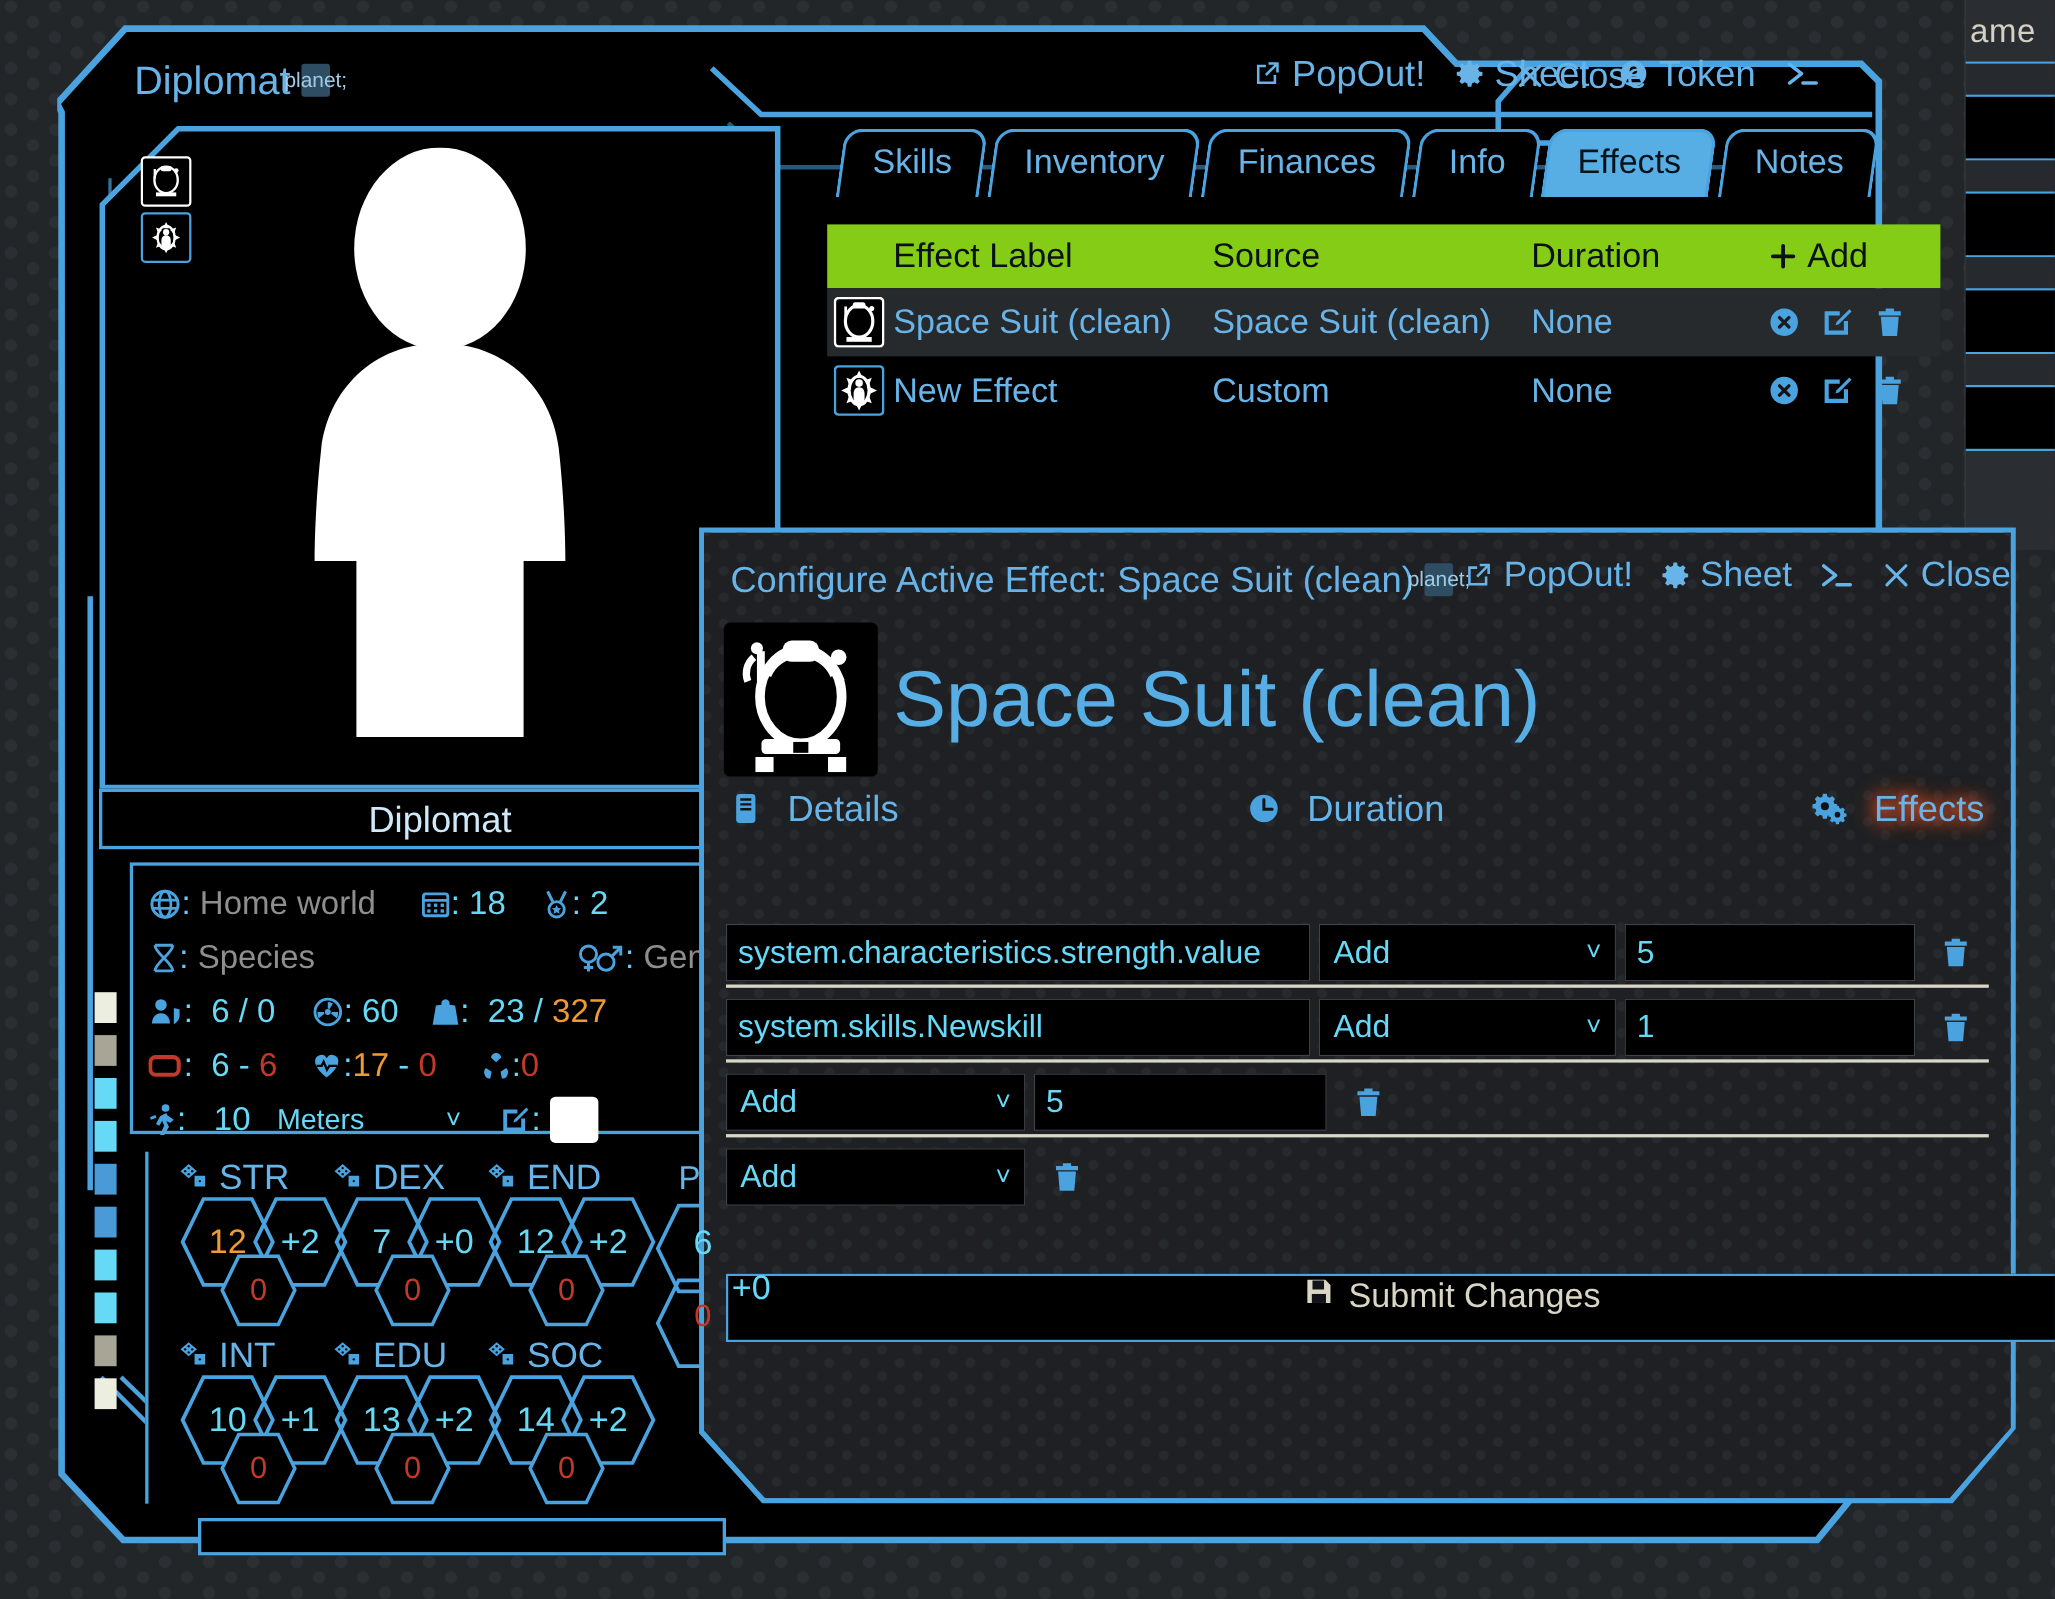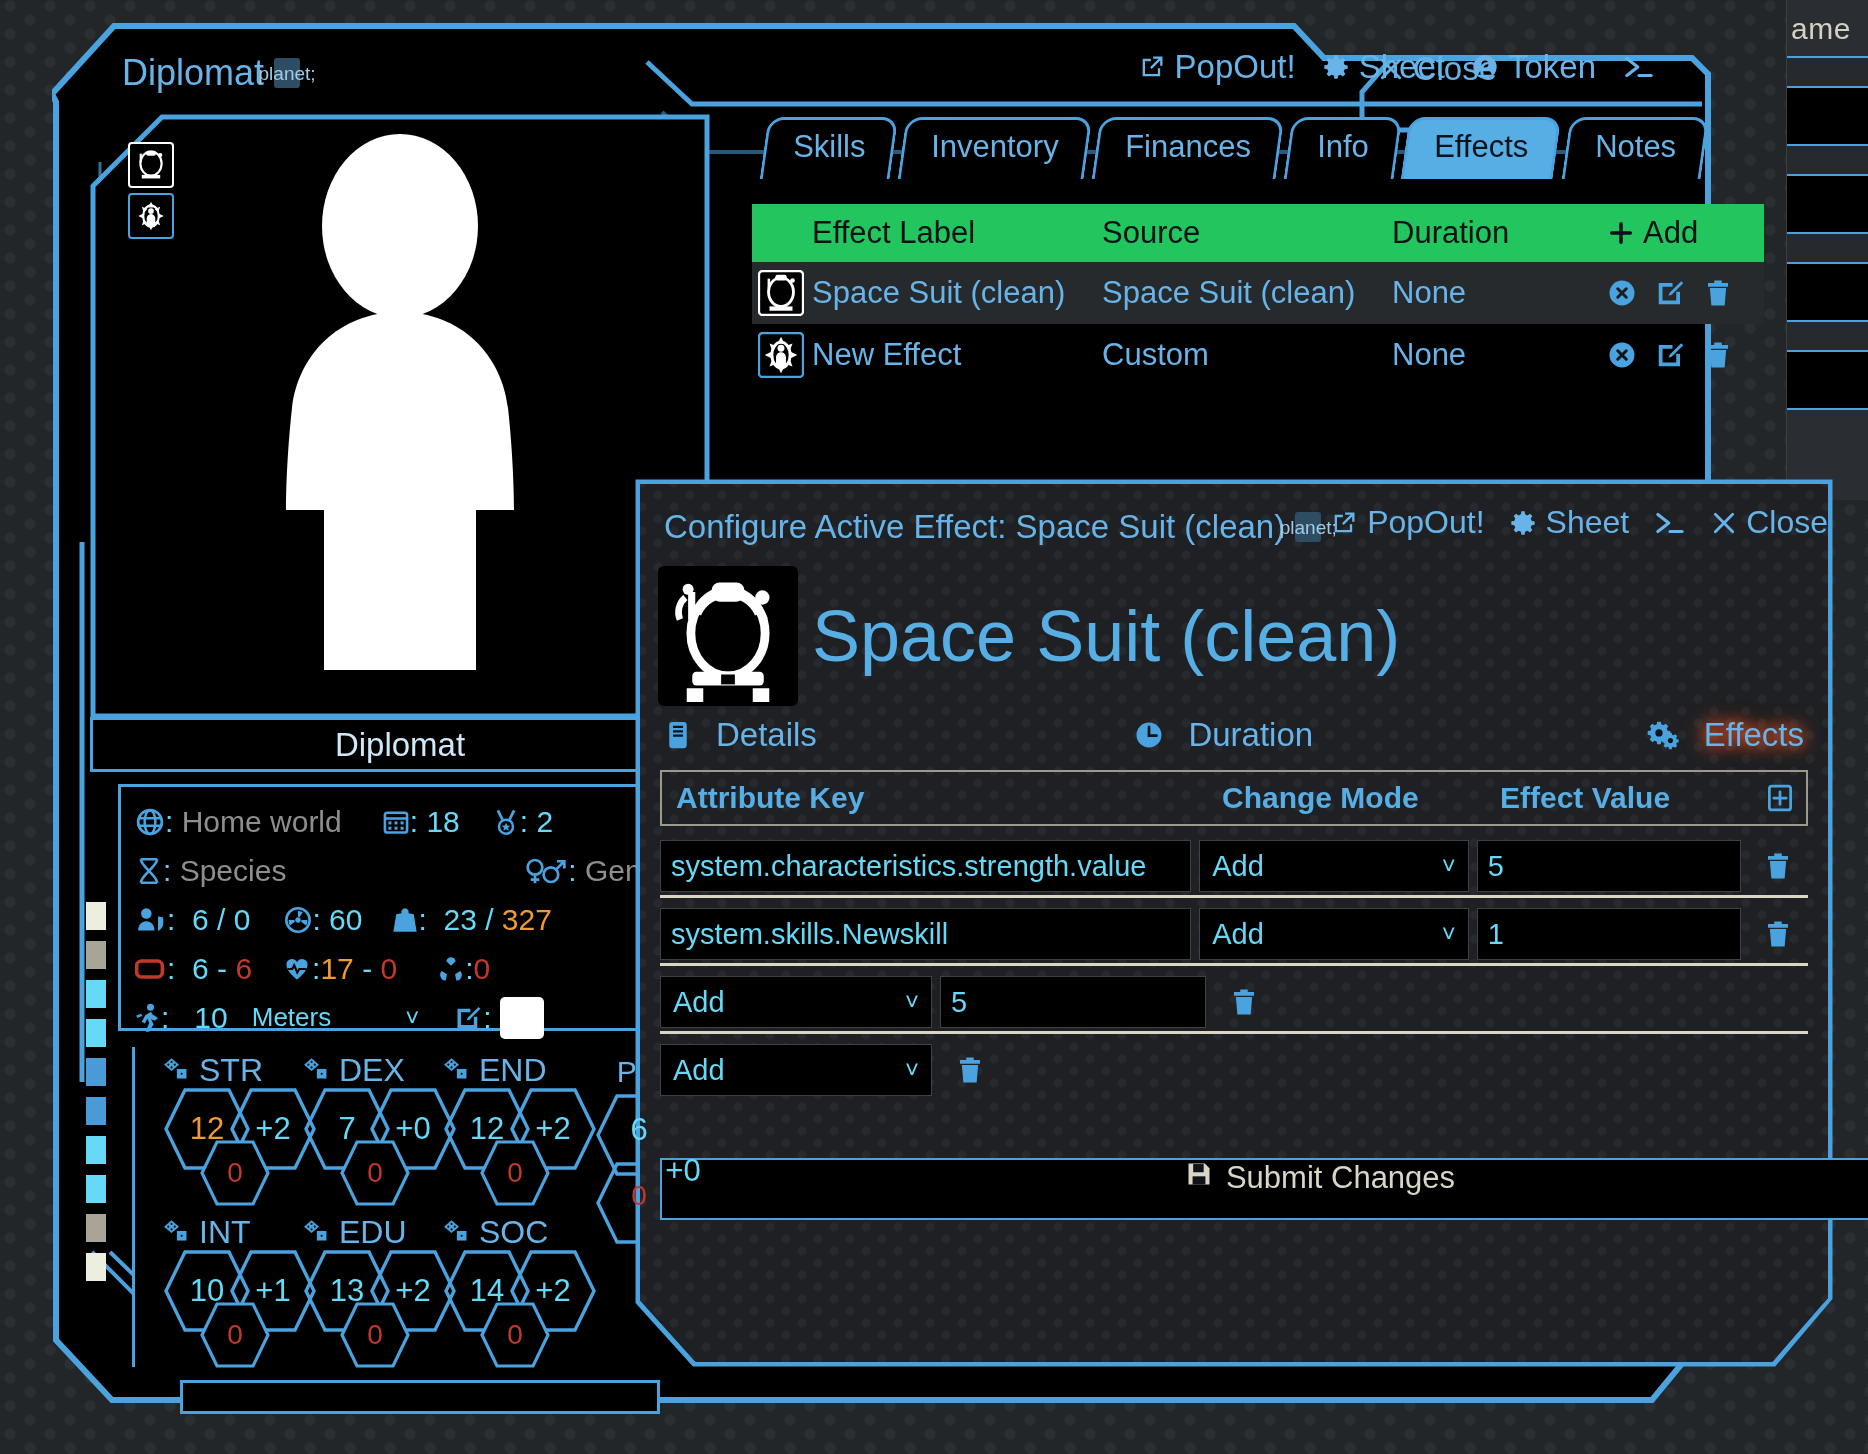--- a/index.html
+++ b/index.html
@@ -157,21 +157,21 @@
     position: absolute; left: 34px; top: 880px; width: 20px;
   }
   #chip-strip div { width: 20px; height: 28px; margin-bottom: 11px; }
 
   
   #effects-panel {
     position: absolute; left: 700px; top: 182px; width: 1012px; height: 300px;
   }
   #eff-table { width: 1012px; }
   #eff-head {
-    display: flex; align-items: center; background: #22c55e; color: #0a1117;
+    display: flex; align-items: center; background: #84cc16; color: #0a1117;
     height: 58px; font-size: 31px; padding: 0 0 0 60px;
   }
   .eh-label { width: 290px; }
   .eh-source { width: 290px; }
   .eh-dur { width: 215px; }
   .eh-add { flex: 1; display: flex; align-items: center; gap: 8px; }
   .eff-row {
     display: flex; align-items: center; height: 62px;
     font-size: 31px; color: #68b4e8; padding-left: 6px;
   }
@@ -1052,31 +1052,20 @@
           <path d="M9.2 1h3l.4 2.2 1.7.7 1.9-1.2 2.1 2.1-1.2 1.9.7 1.7 2.2.4v3l-2.2.4-.7 1.7 1.2 1.9-2.1 2.1-1.9-1.2-1.7.7-.4 2.2h-3l-.4-2.2-1.7-.7-1.9 1.2L3.1 15.8l1.2-1.9-.7-1.7L1.4 11.8v-3l2.2-.4.7-1.7-1.2-1.9L5.2 2.7l1.9 1.2 1.7-.7z"></path>
           <circle cx="10.7" cy="10.3" r="3" fill="#101317"></circle>
           <path d="M19 12.6h2.2l.3 1.6 1.2.5 1.4-.9 1.6 1.6-.9 1.4.5 1.2 1.6.3v2.2l-1.6.3-.5 1.2.9 1.4-1.6 1.6-1.4-.9-1.2.5-.3 1.6H19l-.3-1.6-1.2-.5-1.4.9-1.6-1.6.9-1.4-.5-1.2-1.6-.3v-2.2l1.6-.3.5-1.2-.9-1.4 1.6-1.6 1.4.9 1.2-.5z" transform="translate(0,-2.5)"></path>
           <circle cx="20.1" cy="16.6" r="2.1" fill="#101317"></circle>
         </g>
       </svg>
       <span>Effects</span>
     </span>
   </div>
 
-  <div id="attr-head">
-    <span class="ah-key">Attribute Key</span>
-    <span class="ah-mode">Change Mode</span>
-    <span class="ah-val">Effect Value</span>
-    <span class="ah-plus">
-      <svg width="30" height="30" viewBox="0 0 24 24">
-          <rect x="3.5" y="2.5" width="17" height="19" rx="2" fill="none" stroke="#4aa3df" stroke-width="2.2"></rect>
-          <path d="M12 7v10M7 12h10" stroke="#4aa3df" stroke-width="2.2" stroke-linecap="round"></path>
-        </svg>
-    </span>
-  </div>
 
   <div class="attr-row" style="top:360px">
     <span class="ar-key">system.characteristics.strength.value</span>
     <span class="ar-mode">
       <span>Add</span>
       <span style="font-size:24px">˅</span>
     </span>
     <span class="ar-val">5</span>
     <span class="ar-del">
       <svg width="30" height="30" viewBox="0 0 24 24">

